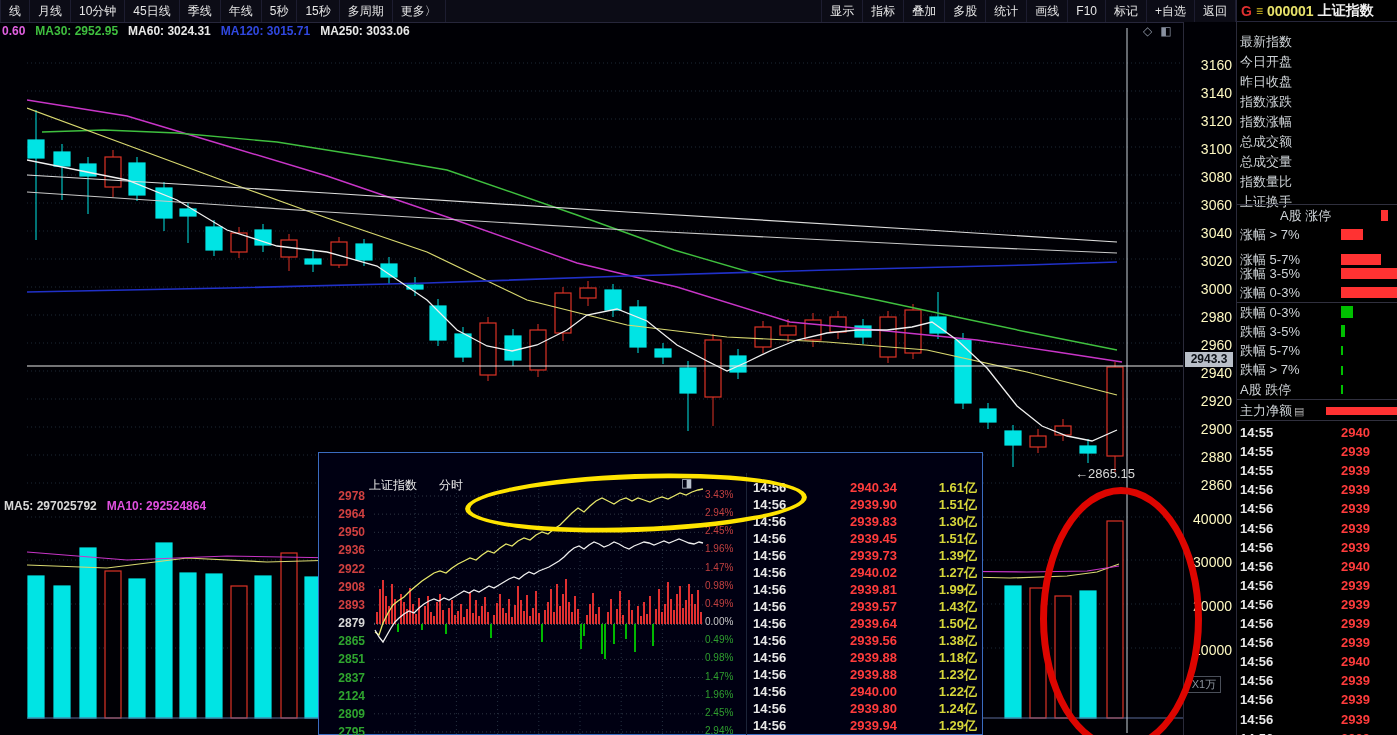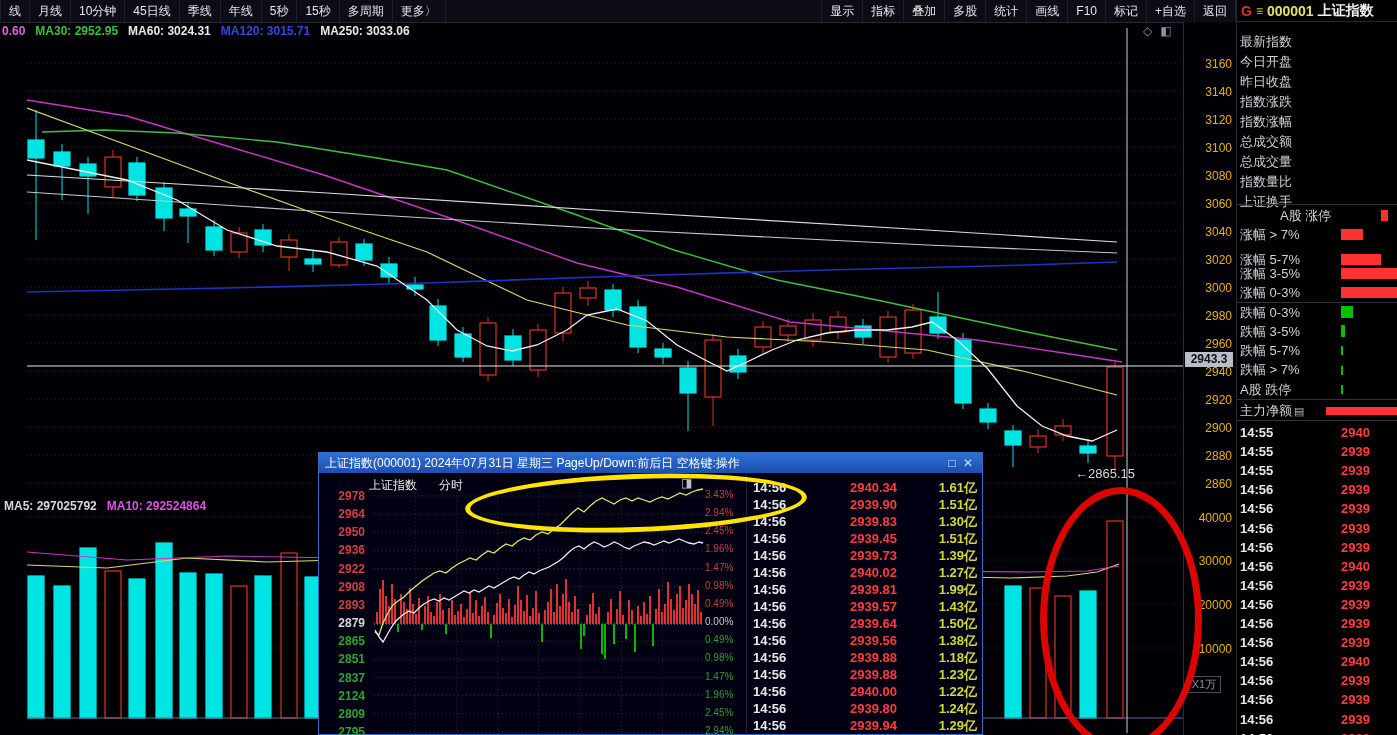--- a/index.html
+++ b/index.html
@@ -22,21 +22,21 @@
   .sym-code{color:#e8e26a;}
   .sym-name{color:#f0f0f0;}
   
   .ma-bar{position:absolute;left:2px;top:24px;height:15px;display:flex;gap:10px;font-size:12px;font-weight:bold;white-space:nowrap;z-index:3;}
   
   .main-chart{position:absolute;left:0;top:25px;width:1183px;height:710px;padding-left:27px;}
   .corner-icons{position:absolute;left:1143px;top:24px;font-size:12px;color:#8890a0;display:flex;gap:8px;z-index:3;}
   .volma-bar{position:absolute;left:4px;top:499px;height:15px;display:flex;gap:10px;font-size:12px;font-weight:bold;white-space:nowrap;z-index:3;}
   
   .y-axis{position:absolute;left:1183px;top:22px;width:53px;height:713px;border-left:1px solid #2a2a3a;background:#000005;z-index:4;}
-  .y-lab{position:absolute;right:5px;width:44px;text-align:right;font-size:12px;color:#eab308;}
+  .y-lab{position:absolute;right:5px;width:44px;text-align:right;font-size:14px;color:#fef9c3;}
   .price-tag{position:absolute;left:1px;width:48px;height:15px;background:#b9bfc9;color:#0d1117;
     font-size:12px;font-weight:bold;text-align:center;line-height:15px;}
   .volunit-box{position:absolute;left:3px;width:32px;height:15px;border:1px solid #4a4f5a;color:#8a929c;
     font-size:11px;text-align:center;line-height:15px;}
   
   .sidebar{position:absolute;left:1236px;top:22px;width:161px;height:713px;background:#000;border-left:1px solid #2a2a3a;z-index:5;overflow:hidden;}
   .sb-row{position:absolute;left:0;width:161px;height:20px;line-height:20px;font-size:13px;color:#cfd4d8;padding-left:3px;box-sizing:border-box;white-space:nowrap;}
   .sb-sep{position:absolute;left:0;width:161px;height:0;border-top:1px solid #30303e;}
   .sb-bar{position:absolute;top:5px;height:11px;}
   .sb-tick{position:absolute;left:0;width:161px;height:19px;line-height:19px;font-size:13px;font-weight:bold;white-space:nowrap;overflow:hidden;}
@@ -384,25 +384,20 @@
         <span class="t">14:56</span>
         <span class="p">2939</span>
       </div>
       <div class="sb-tick" style="top: 706.6px;">
         <span class="t">14:56</span>
         <span class="p">2939</span>
       </div>
     </div>
 
   <div class="popup">
-    <div class="popup-title">
-      <span class="txt">上证指数(000001) 2024年07月31日 星期三 PageUp/Down:前后日 空格键:操作</span>
-      <span class="win-btn">□</span>
-      <span class="win-btn">✕</span>
-    </div>
     <div class="pp-header">
       <span>上证指数</span>
       <span>分时</span>
     </div>
     <span class="pp-icon">◨</span>
     <svg id="pp-svg" width="663" height="261" viewBox="319 472 663 261" style="position:absolute;left:0;top:20px;">
         <line x1="374" y1="495" x2="703" y2="495" stroke="#2e3644" stroke-width="1" stroke-dasharray="1 3"></line>
         <line x1="374" y1="513.15" x2="703" y2="513.15" stroke="#2e3644" stroke-width="1" stroke-dasharray="1 3"></line>
         <line x1="374" y1="531.3" x2="703" y2="531.3" stroke="#2e3644" stroke-width="1" stroke-dasharray="1 3"></line>
         <line x1="374" y1="549.45" x2="703" y2="549.45" stroke="#2e3644" stroke-width="1" stroke-dasharray="1 3"></line>

